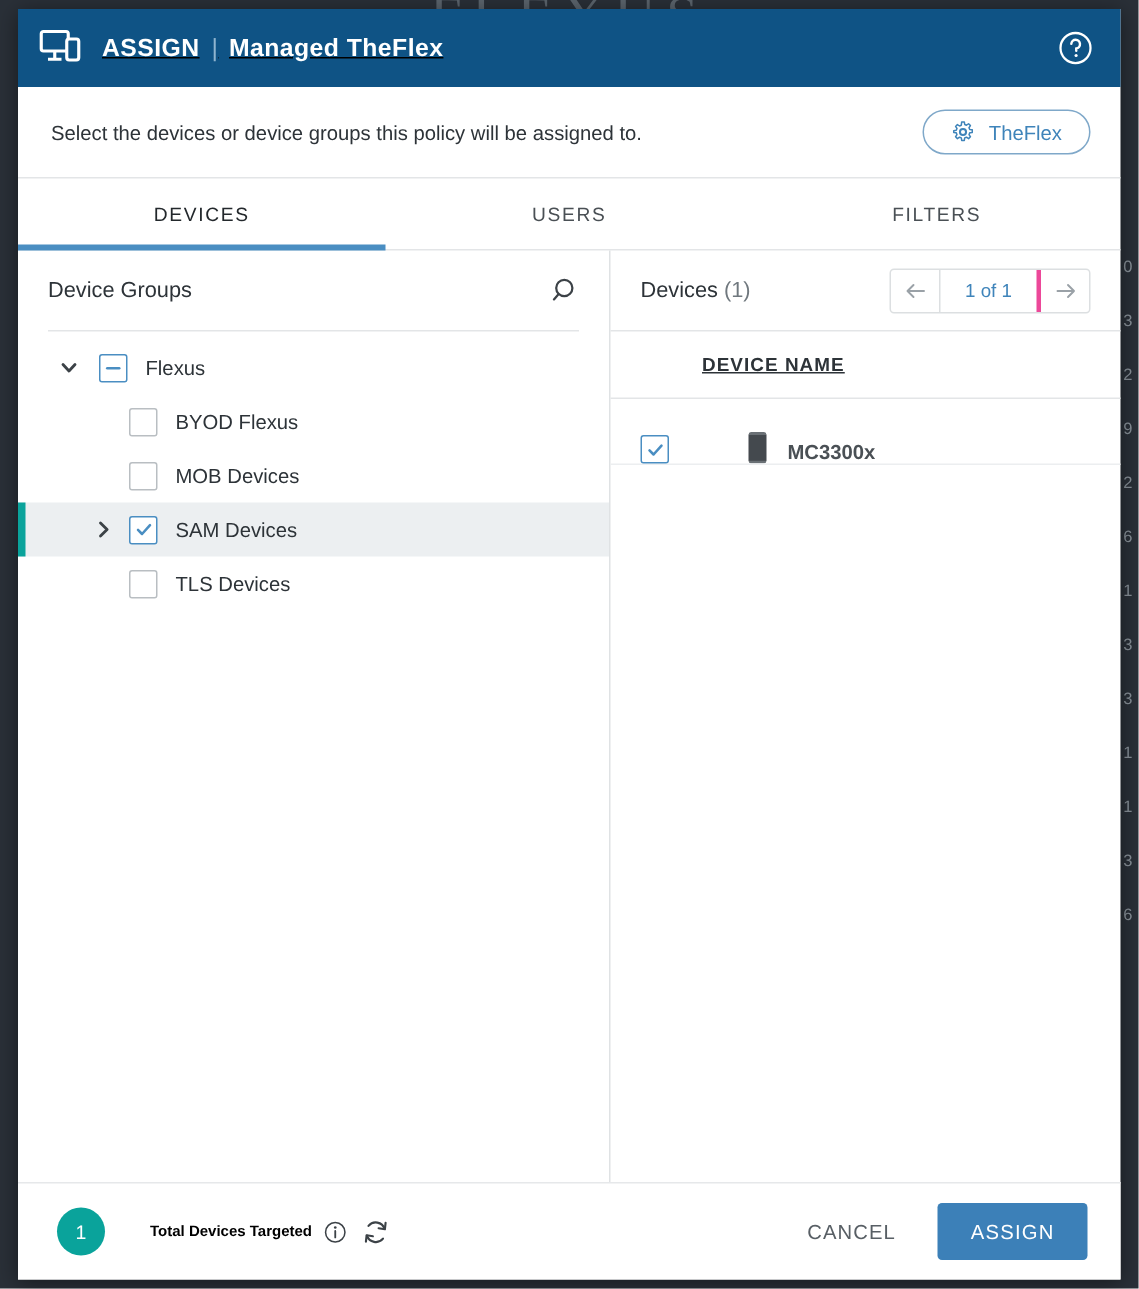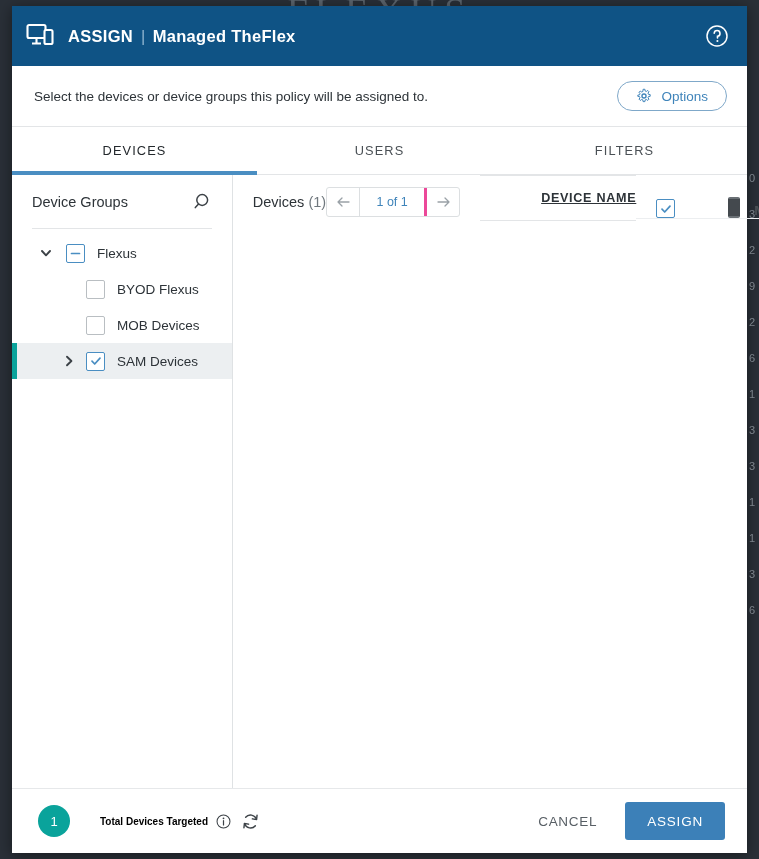--- a/index.html
+++ b/index.html
@@ -51,26 +51,27 @@
     width: 735px;
     height: 847px;
     background: #ffffff;
     box-shadow: 0 2px 14px rgba(0,0,0,.45);
     display: flex;
     flex-direction: column;
   }
 
   
   .titlebar {
-    height: 60px;
+    height: 52px;
     background: #0f5385;
     display: flex;
     align-items: center;
     padding: 0 18px 0 14px;
     flex: none;
+    text-decoration: underline;
   }
   .title-icon { width: 30px; height: 26px; flex: none; }
   .title-text {
     color: #fff;
     font-size: 16.5px;
     font-weight: bold;
     margin-left: 12px;
     letter-spacing: .3px;
     white-space: nowrap;
   }
@@ -138,21 +139,21 @@
     flex: 1;
     display: flex;
     min-height: 0;
   }
   .left-pane {
     width: 394px;
     border-right: 1px solid #dfe2e4;
     display: flex;
     flex-direction: column;
   }
-  .right-pane { flex: 1; display: flex; flex-direction: row; }
+  .right-pane { flex: 1; display: flex; flex-direction: column; }
 
   .pane-head {
     height: 53px;
     display: flex;
     align-items: center;
     padding: 0 20px;
     flex: none;
   }
   .pane-title { font-size: 14.5px; color: #2d3338; }
   .pane-title .count { color: #6f7administrator; }
@@ -345,21 +346,21 @@
     </svg>
   </div>
 
   <div class="instruction">
     <span class="instruction-text">Select the devices or device groups this policy will be assigned to.</span>
     <button class="options-btn">
       <svg width="16" height="16" viewBox="0 0 20 20">
         <path d="M10 6.6a3.4 3.4 0 1 0 0 6.8 3.4 3.4 0 0 0 0-6.8zm0 1.7a1.7 1.7 0 1 1 0 3.4 1.7 1.7 0 0 1 0-3.4z" fill="#3f84ba"></path>
         <path d="M8.9 1.6h2.2l.3 2.1 1.5.62 1.75-1.2 1.55 1.55-1.2 1.75.62 1.5 2.1.3v2.2l-2.1.3-.62 1.5 1.2 1.75-1.55 1.55-1.75-1.2-1.5.62-.3 2.1H8.9l-.3-2.1-1.5-.62-1.75 1.2-1.55-1.55 1.2-1.75-.62-1.5-2.1-.3V8.9l2.1-.3.62-1.5-1.2-1.75 1.55-1.55 1.75 1.2 1.5-.62z" fill="none" stroke="#3f84ba" stroke-width="1.25" stroke-linejoin="round"></path>
       </svg>
-      <span>Options</span>
+      <span>TheFlex</span>
     </button>
   </div>
 
   <div class="tabs">
     <div class="tab active">
       <span>DEVICES</span>
     </div>
     <div class="tab">
       <span>USERS</span>
     </div>
@@ -415,20 +416,25 @@
             </svg>
           </span>
           <span class="cb checked">
             <svg width="12" height="12" viewBox="0 0 12 12">
               <path d="M2 6.2 L4.7 9 L10 3.1" fill="none" stroke="#4a8ec2" stroke-width="1.7" stroke-linecap="round" stroke-linejoin="round"></path>
             </svg>
           </span>
           <span class="tree-label">SAM Devices</span>
         </div>
 
+        <div class="tree-row lvl1">
+          <span class="twisty"></span>
+          <span class="cb"></span>
+          <span class="tree-label">TLS Devices</span>
+        </div>
 
       </div>
     </div>
 
     <div class="right-pane">
       <div class="pane-head">
         <span class="pane-title">
           <span>Devices</span>
           <span class="count">(1)</span>
         </span>

